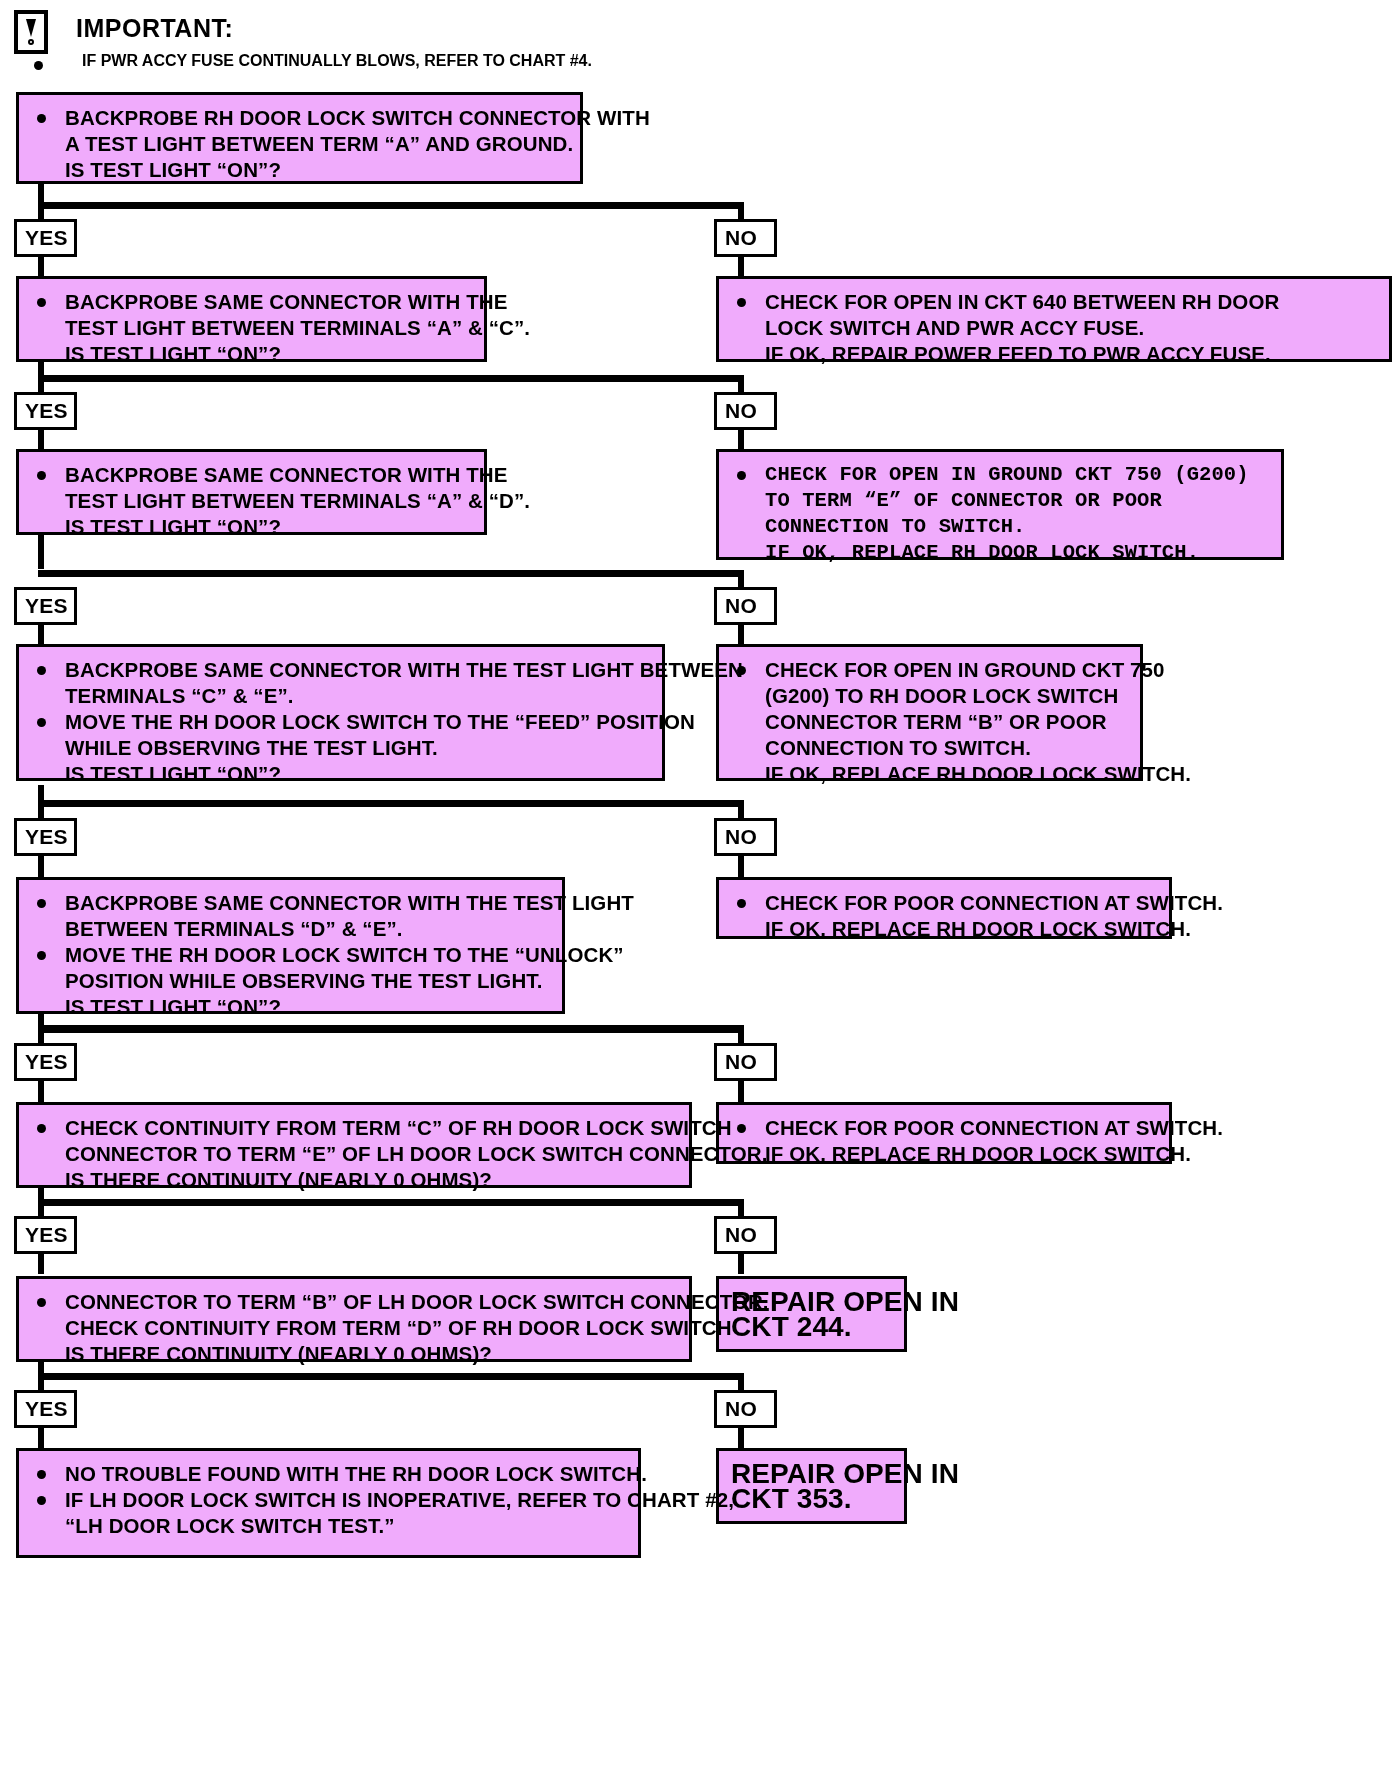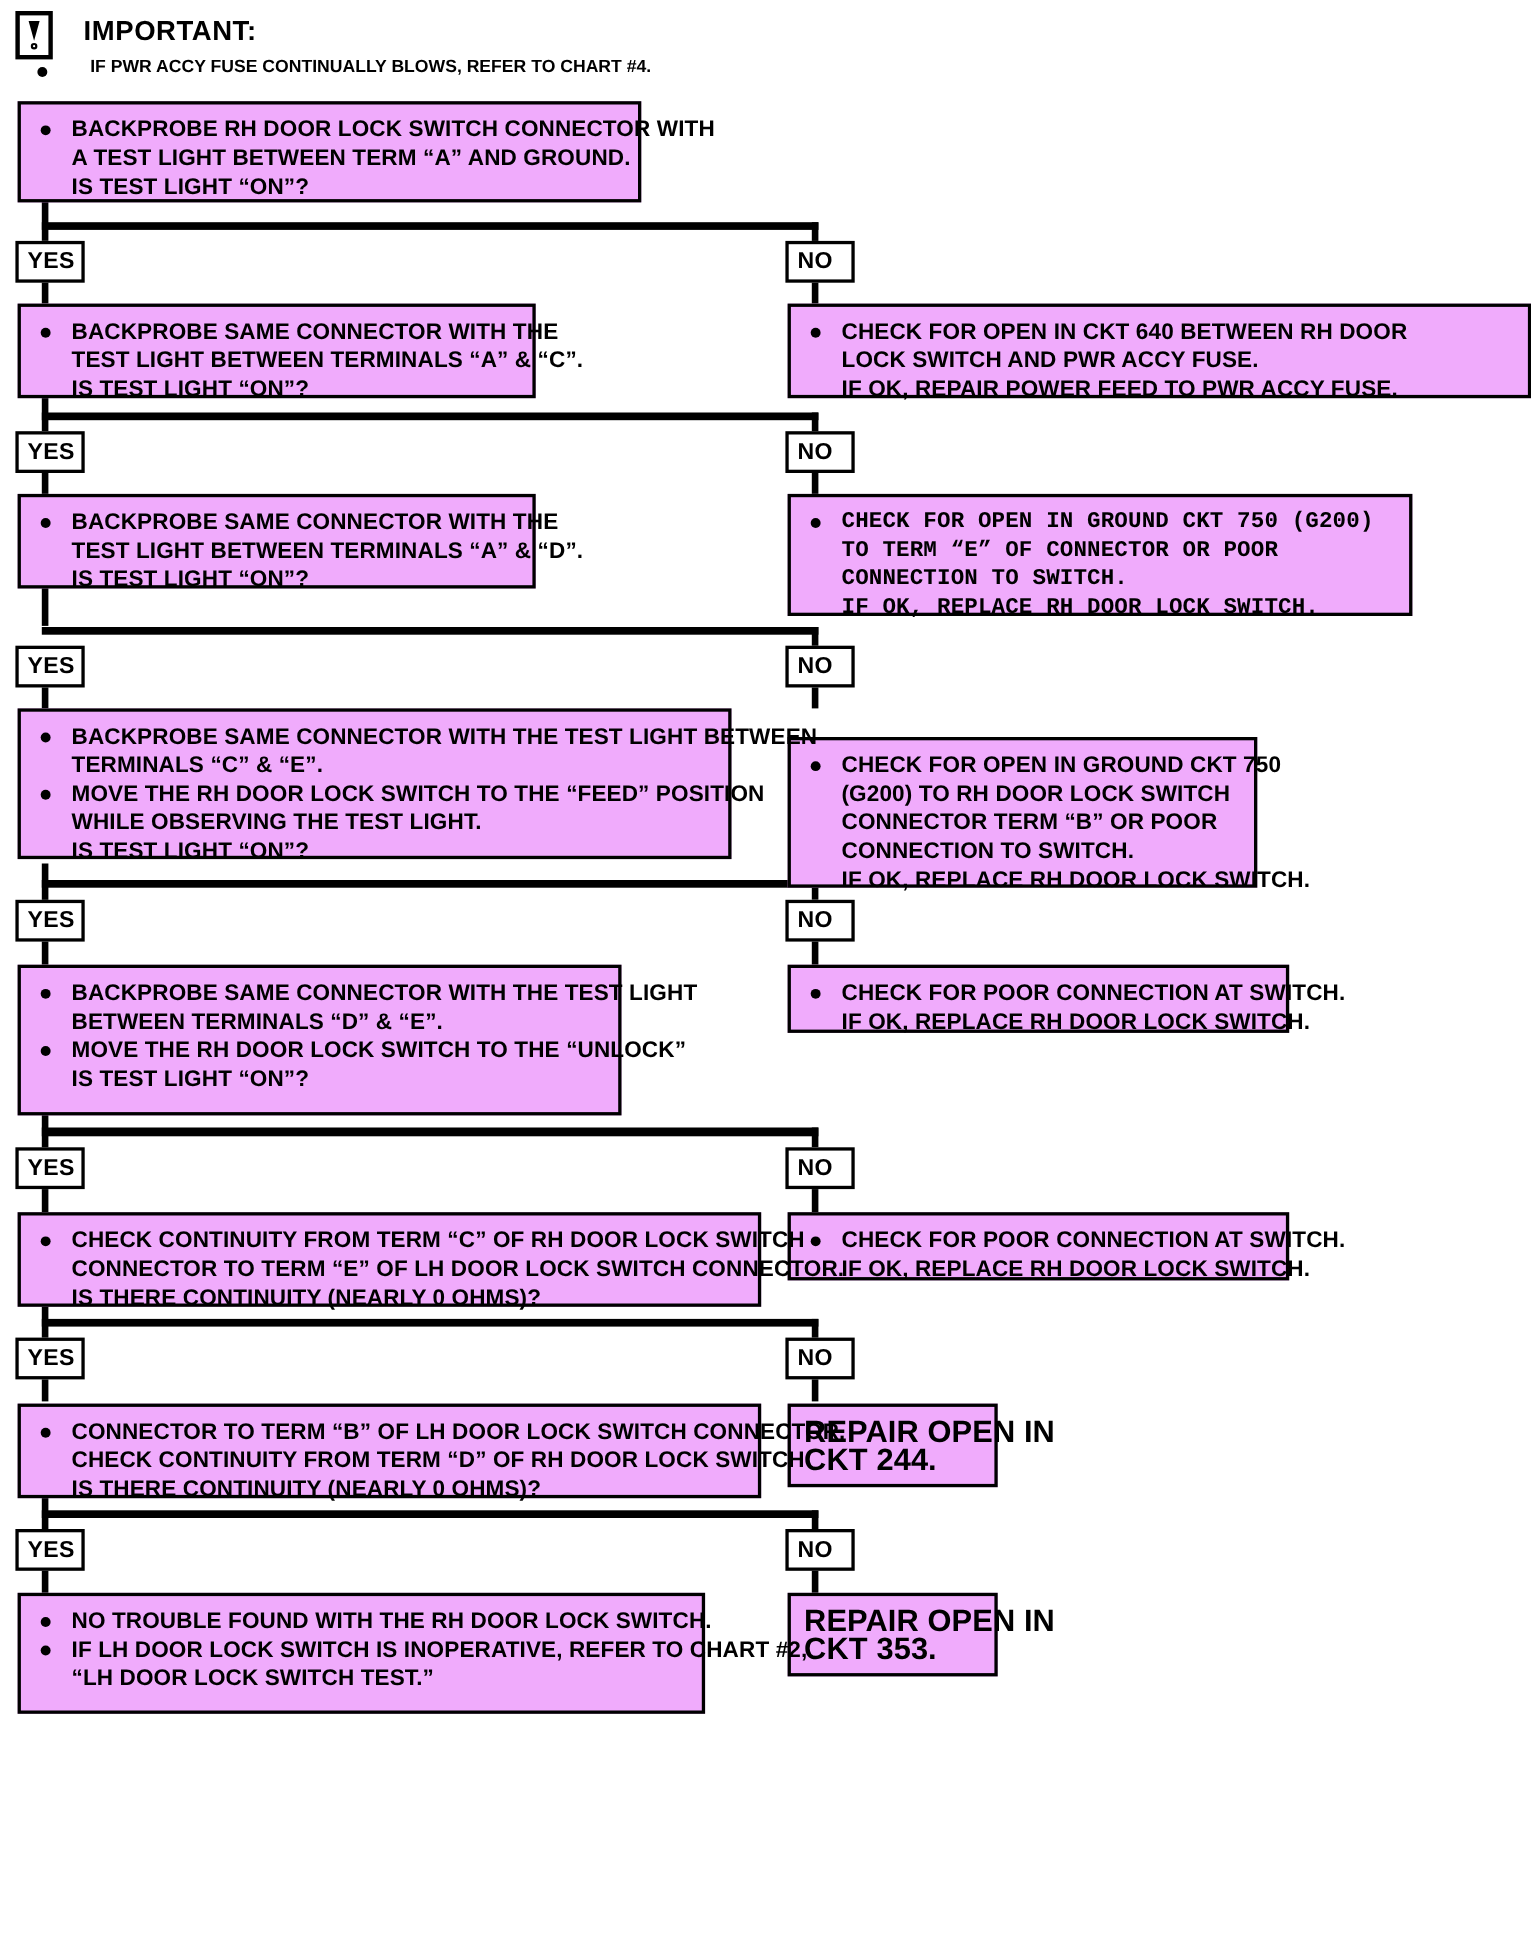--- a/index.html
+++ b/index.html
@@ -286,21 +286,21 @@
     </ul>
   </div>
 
   <div class="label-box" style="left:14px; top:587px; width:63px; height:38px;">
     <span>YES</span>
   </div>
   <div class="label-box" style="left:714px; top:587px; width:63px; height:38px;">
     <span>NO</span>
   </div>
 
-  <div class="box" style="left:716px; top:644px; width:427px; height:137px;margin-top:26px;">
+  <div class="box" style="left:716px; top:644px; width:427px; height:137px;">
     <ul class="bullets">
       <li>
         <span class="line">CHECK FOR OPEN IN GROUND CKT 750</span>
         <span class="line">(G200) TO RH DOOR LOCK SWITCH</span>
         <span class="line">CONNECTOR TERM “B” OR POOR</span>
         <span class="line">CONNECTION TO SWITCH.</span>
         <span class="line">IF OK, REPLACE RH DOOR LOCK SWITCH.</span>
       </li>
     </ul>
   </div>
@@ -336,20 +336,21 @@
   </div>
 
   <div class="box" style="left:16px; top:877px; width:549px; height:137px;">
     <ul class="bullets">
       <li>
         <span class="line">BACKPROBE SAME CONNECTOR WITH THE TEST LIGHT</span>
         <span class="line">BETWEEN TERMINALS “D” &amp; “E”.</span>
       </li>
       <li>
         <span class="line">MOVE THE RH DOOR LOCK SWITCH TO THE “UNLOCK”</span>
+        <span class="line">POSITION WHILE OBSERVING THE TEST LIGHT.</span>
         <span class="line">IS TEST LIGHT “ON”?</span>
       </li>
     </ul>
   </div>
 
   <div class="label-box" style="left:14px; top:1043px; width:63px; height:38px;">
     <span>YES</span>
   </div>
   <div class="label-box" style="left:714px; top:1043px; width:63px; height:38px;">
     <span>NO</span>

